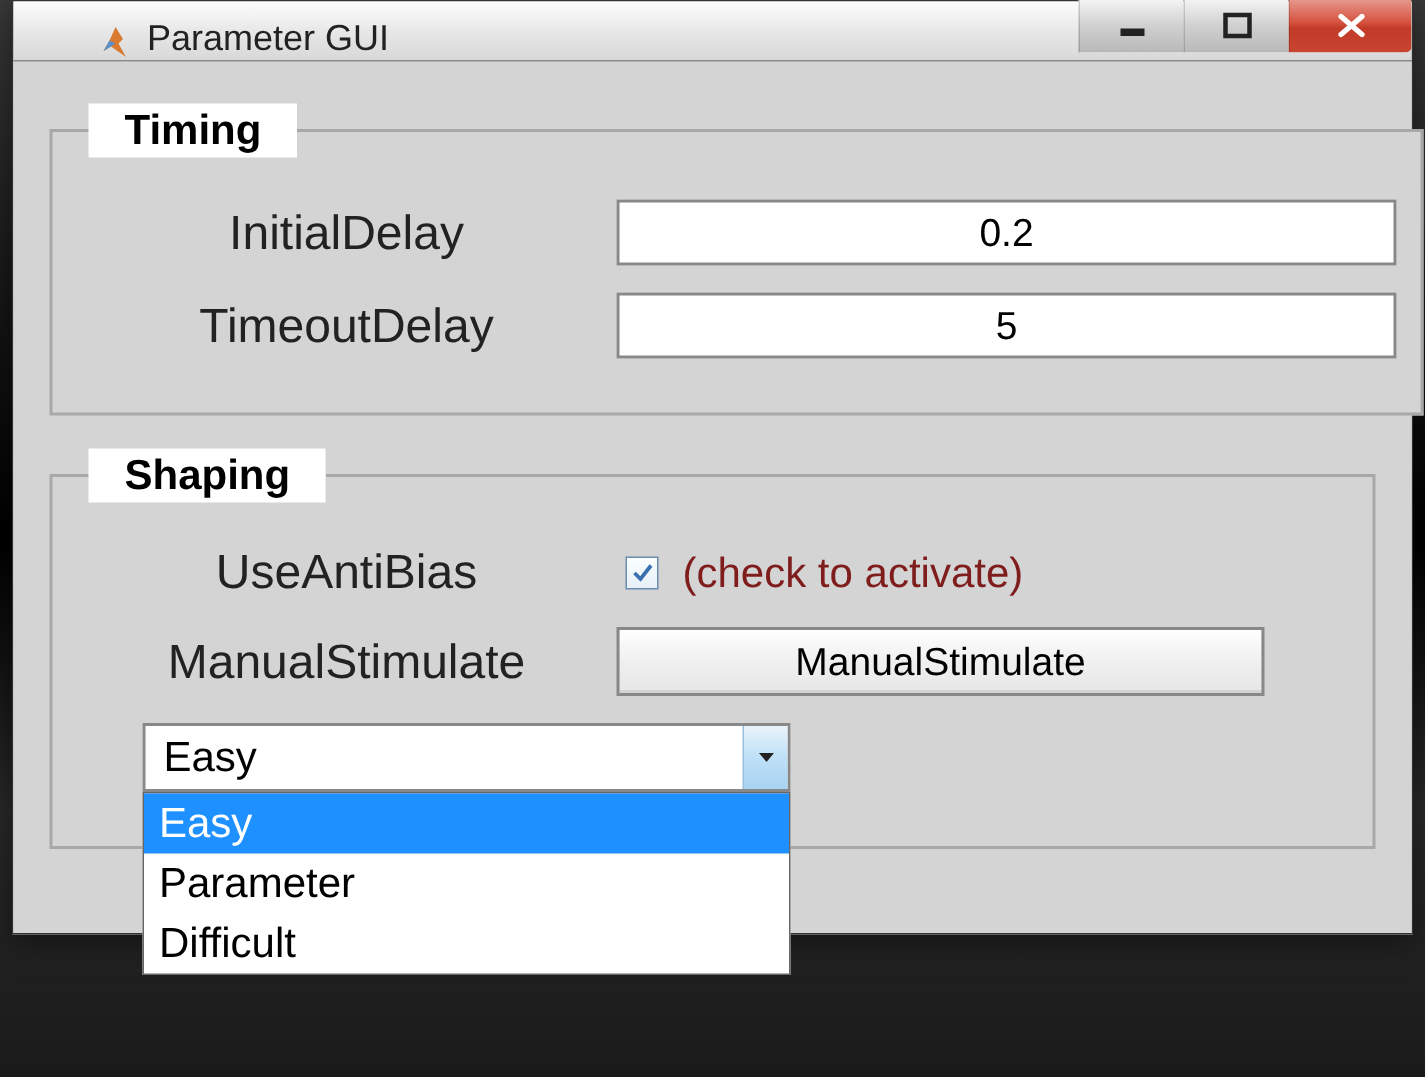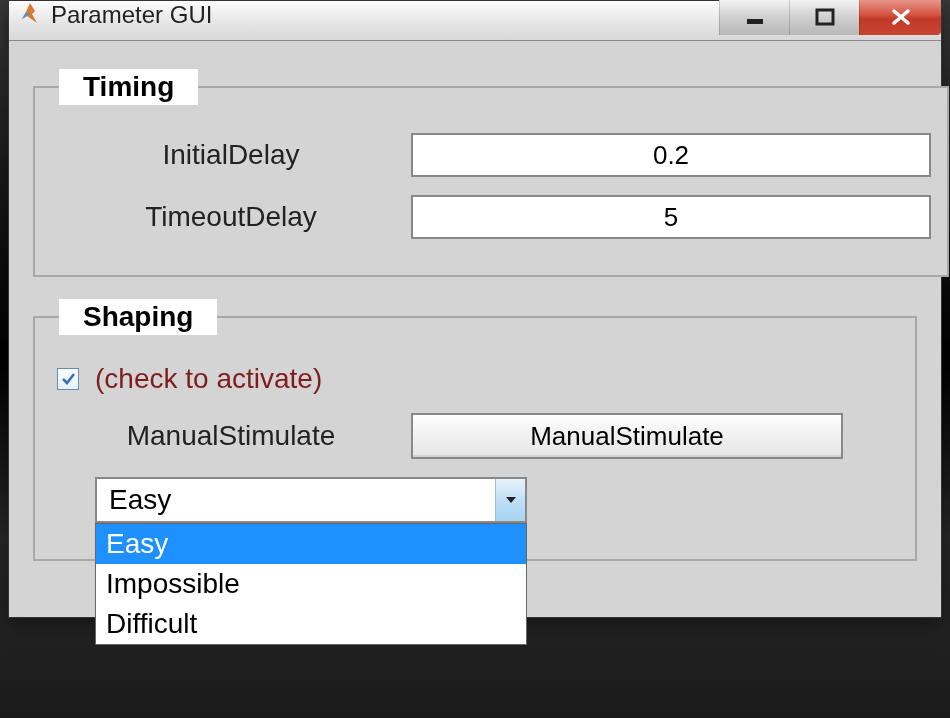--- a/index.html
+++ b/index.html
@@ -23,22 +23,23 @@
       width: 934px;
       background: #fff;
       border: 1px solid #333;
       box-shadow: 0 4px 20px rgba(0,0,0,0.5);
     }
     .titlebar {
       height: 40px;
       background: linear-gradient(to bottom, #fcfcfc 0%, #e8e8e8 50%, #d8d8d8 100%);
       border-bottom: 1px solid #888;
       display: flex;
-      align-items: flex-start;
-      position: relative;
+      align-items: flex-end;
+      position: relative;
+      padding-left: 47px;
     }
     .app-icon {
       width: 24px;
       height: 24px;
       margin-left: 10px;
       margin-right: 8px;
     }
     .title-text {
       font-size: 24px;
       color: #222;
@@ -90,21 +91,21 @@
       margin-left: 8px;
     }
     .row {
       display: flex;
       align-items: center;
       margin: 10px 0 18px 0;
     }
     .row-label {
       width: 360px;
       text-align: center;
-      font-size: 28px;
+      font-size: 32px;
       color: #222;
     }
     .row-control {
       flex: 1;
       display: flex;
       align-items: center;
       gap: 16px;
     }
     .text-input {
       width: 520px;
@@ -239,20 +240,21 @@
         <div class="row-control">
           <input class="text-input" type="text" value="5" style="">
         </div>
       </div>
     </fieldset>
 
     <fieldset>
       <legend>Shaping</legend>
 
       <div class="row">
+        <div class="row-label">UseAntiBias</div>
         <div class="row-control">
           <div class="checkbox">
             <svg width="16" height="16">
               <polyline points="3,8 7,12 14,3" fill="none" stroke="#3a6fb0" stroke-width="2.5"></polyline>
             </svg>
           </div>
           <span class="check-hint">(check to activate)</span>
         </div>
       </div>
 
@@ -269,21 +271,21 @@
             <div class="dropdown">
               <span>Easy</span>
               <div class="dropdown-arrow">
                 <svg width="10" height="6">
                     <polygon points="0,0 10,0 5,6" fill="#222"></polygon>
                   </svg>
               </div>
             </div>
             <div class="dropdown-list">
               <div class="dropdown-item selected">Easy</div>
-              <div class="dropdown-item">Impossible</div>
+              <div class="dropdown-item">Parameter</div>
               <div class="dropdown-item">Difficult</div>
             </div>
           </div>
         </div>
       </div>
 
     </fieldset>
 
   </div>
 </div>

